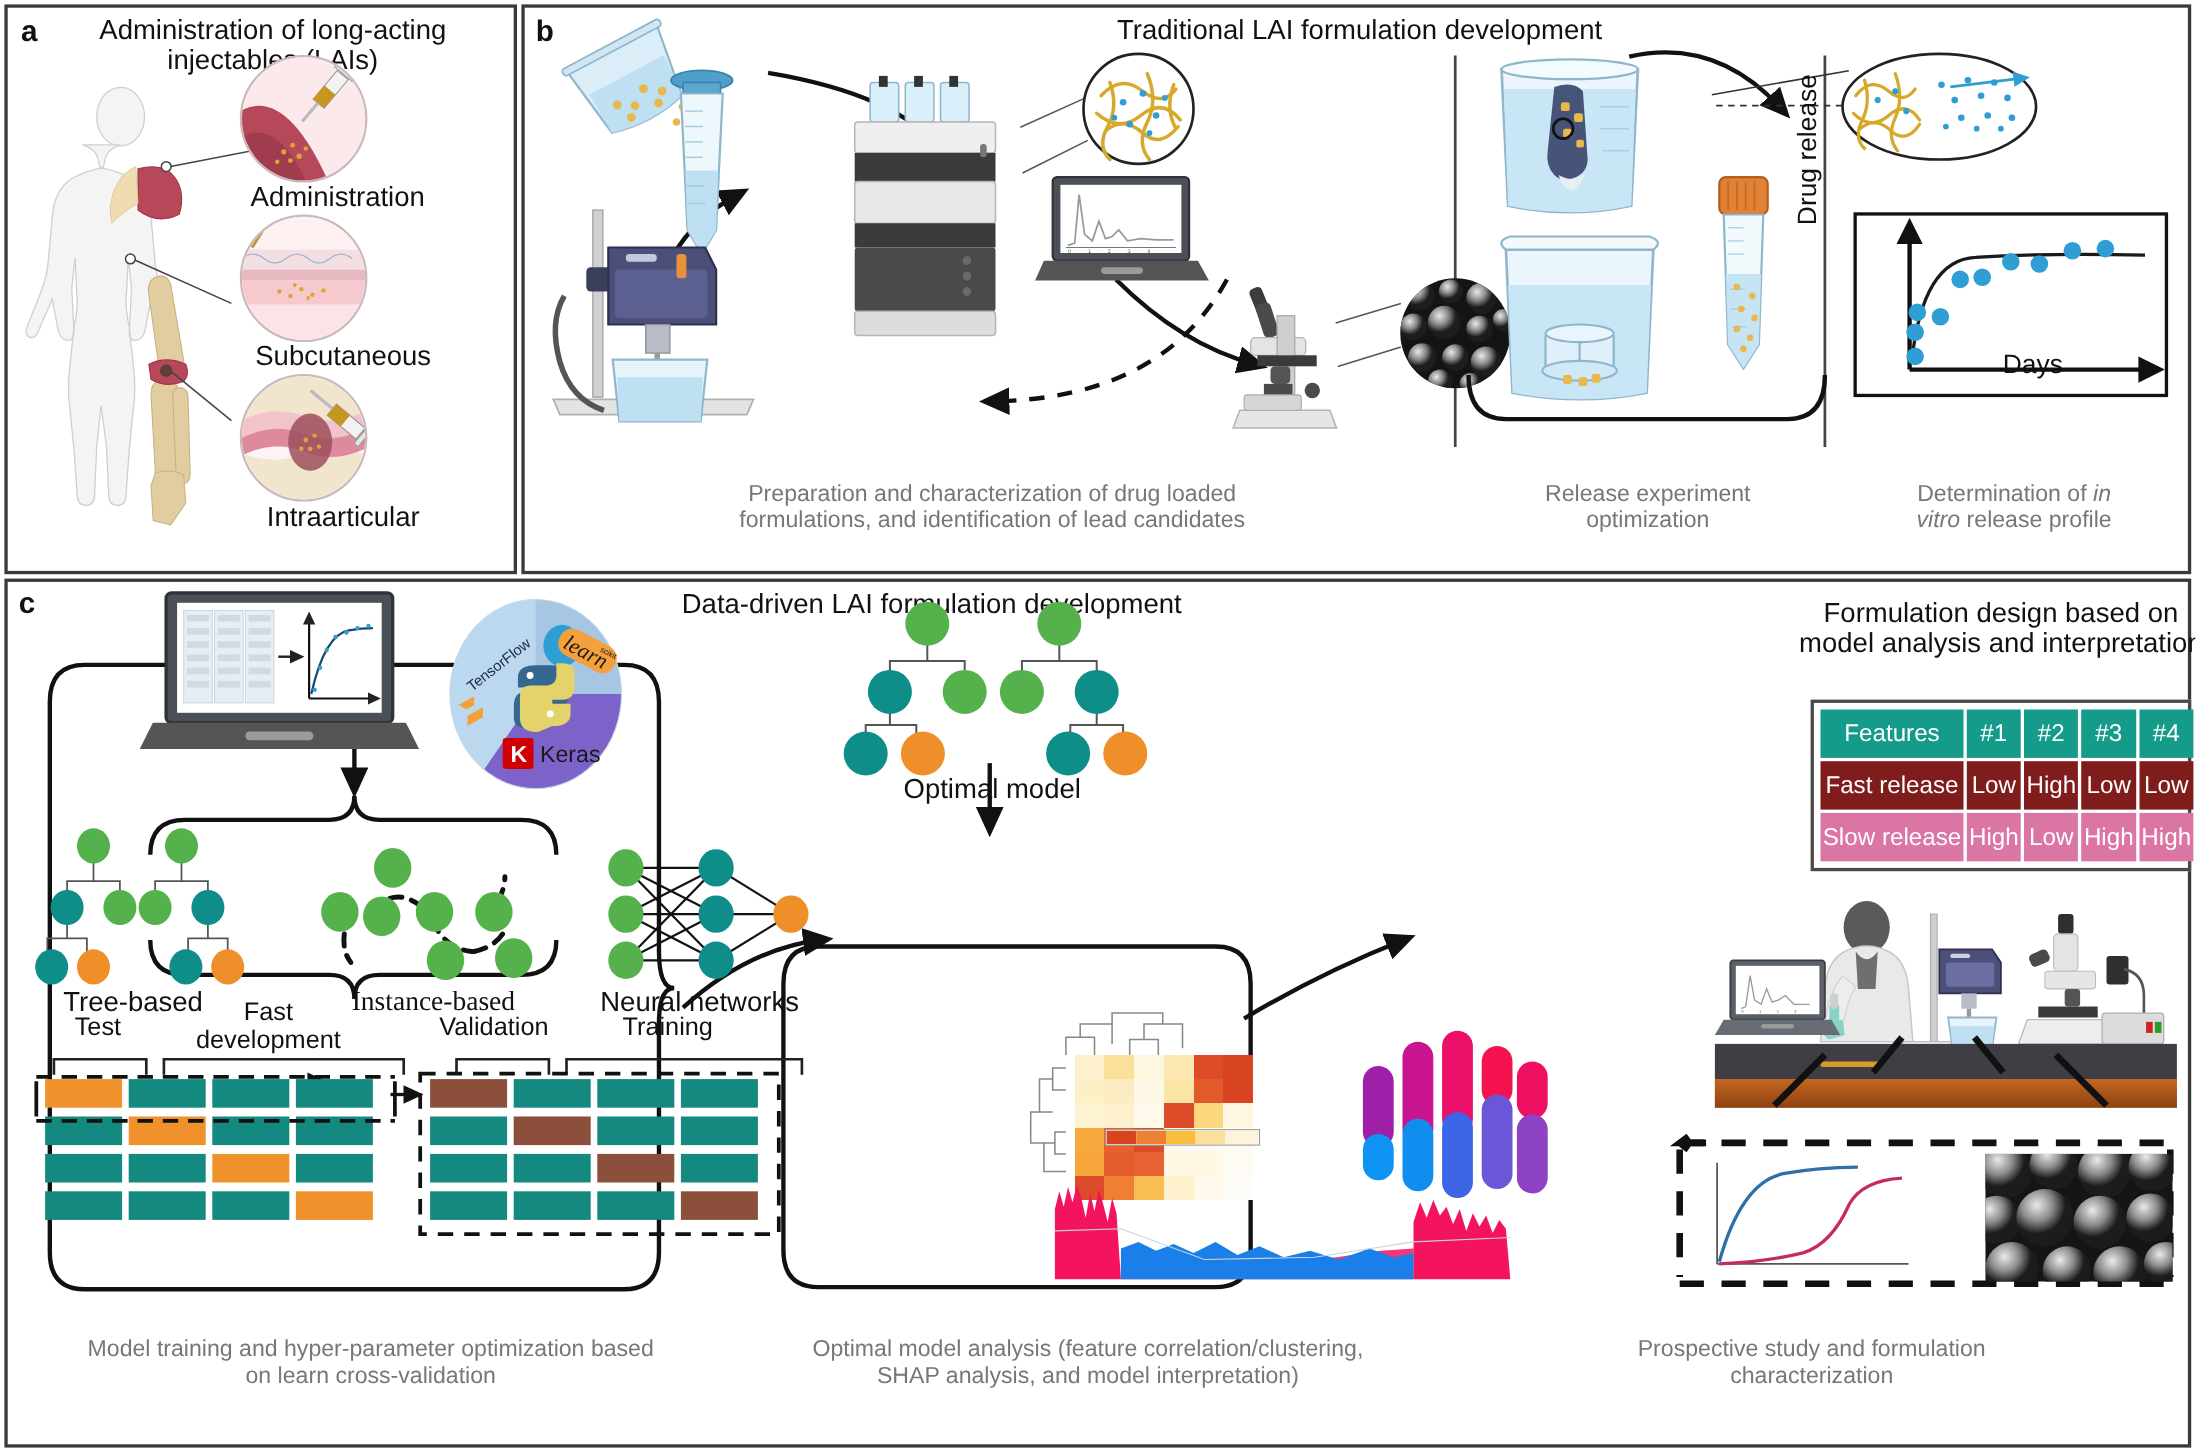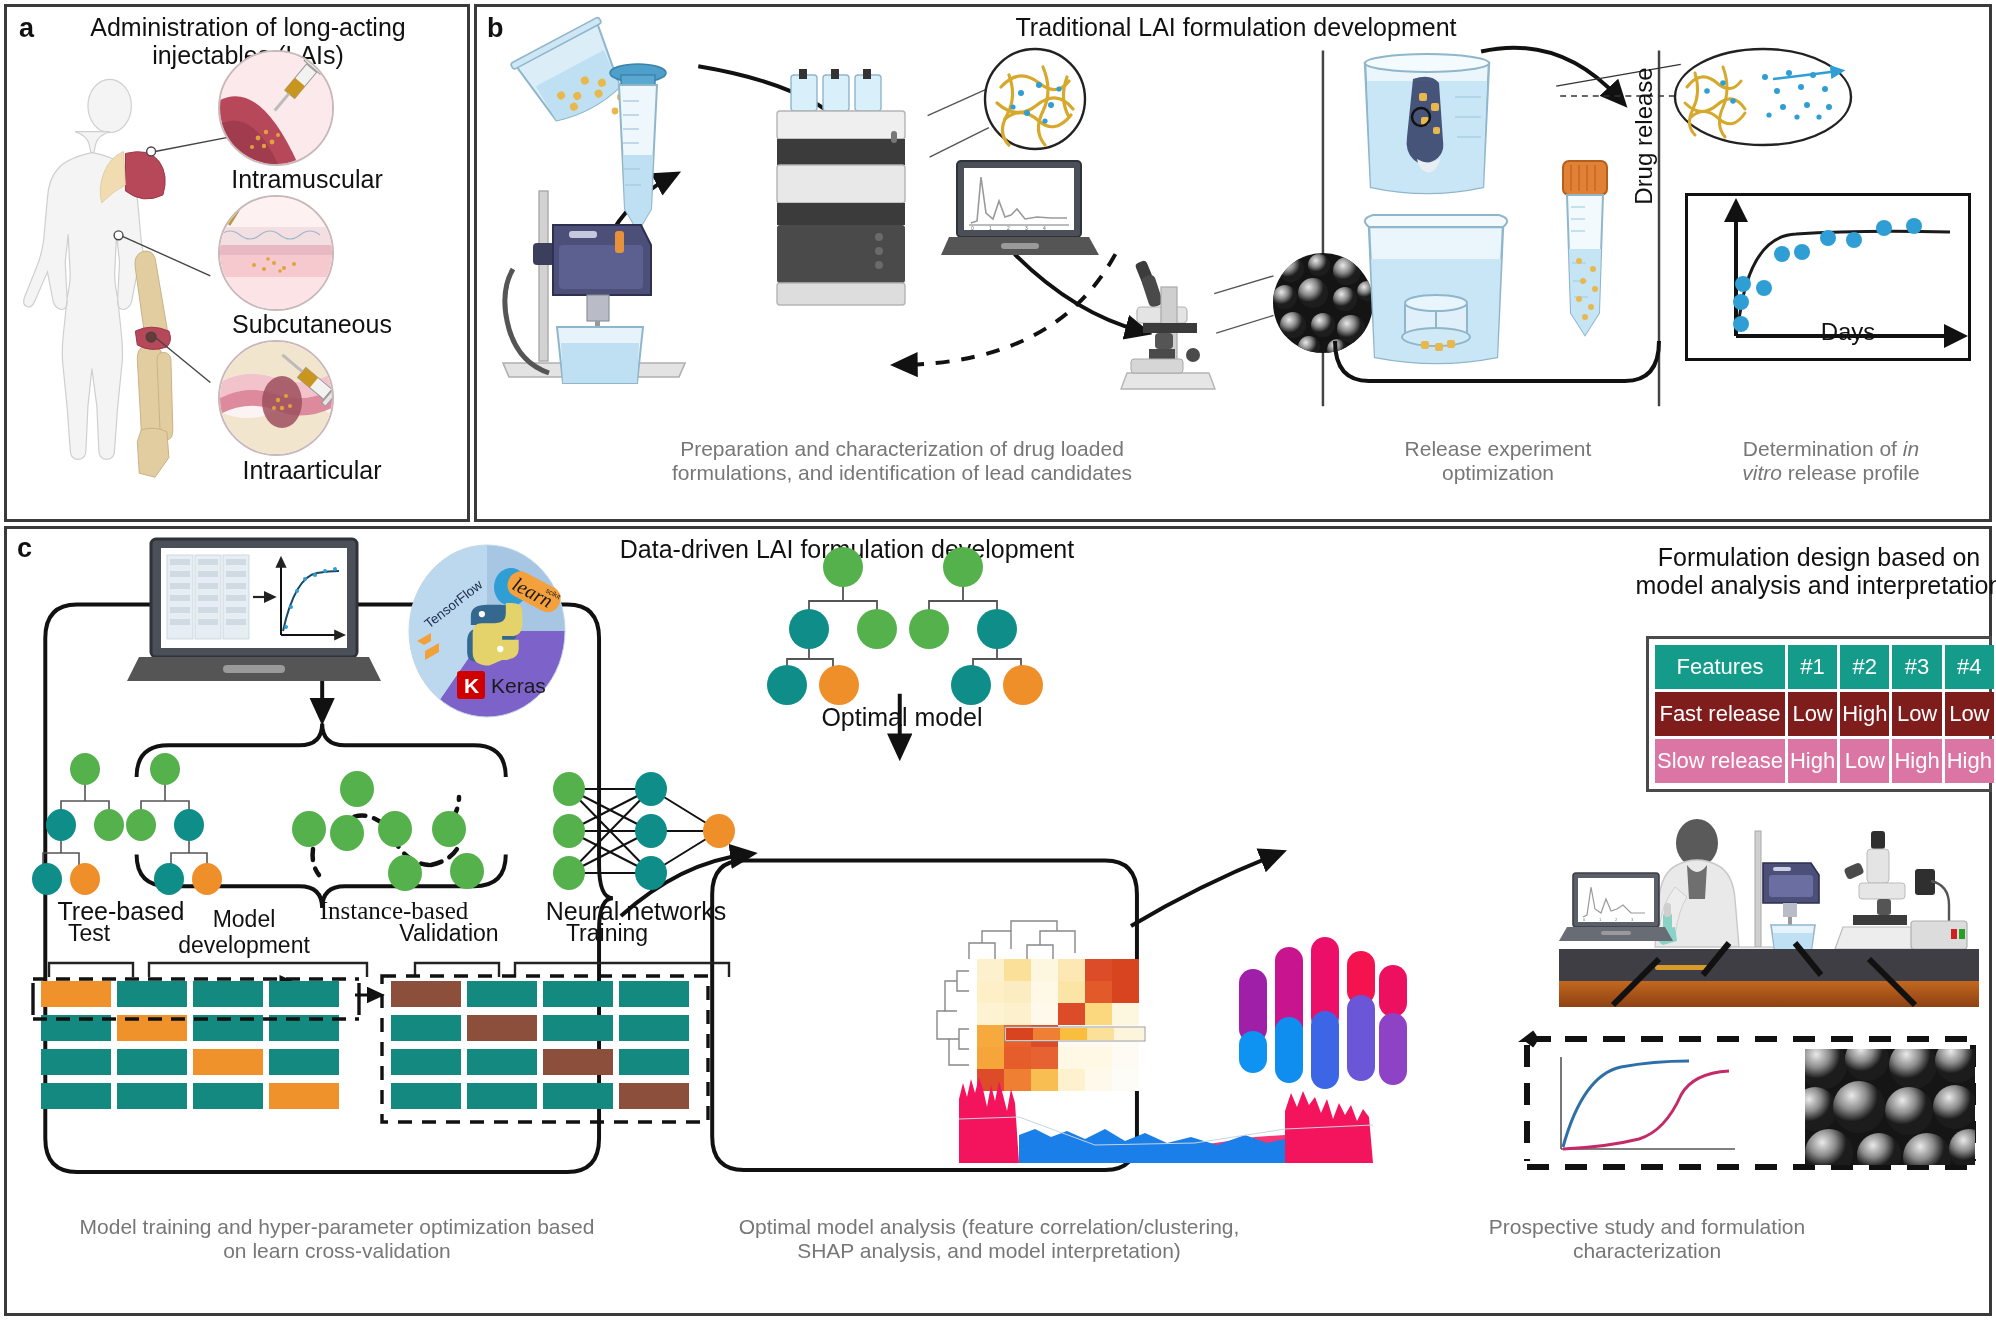--- a/index.html
+++ b/index.html
@@ -90,21 +90,21 @@
       </svg>
       <svg viewBox="0 0 112 112" style="position:absolute;left:0;top:0;width:112px;height:112px;">
         <g transform="rotate(40 78 44)">
           <rect x="64" y="14" width="13" height="34" fill="#f2f2f2" stroke="#999" stroke-width="1"></rect>
           <rect x="64" y="32" width="13" height="16" fill="#c8961e"></rect>
           <rect x="60" y="8" width="21" height="5" fill="#e6e6e6" stroke="#999" stroke-width="1"></rect>
           <rect x="68" y="48" width="3" height="22" fill="#bbb"></rect>
         </g>
       </svg>
     </div>
-    <div class="lbl" style="left:180px;top:158px;width:240px;">Intramuscular</div>
+    <div class="lbl" style="left:180px;top:158px;width:240px;">Administration</div>
 
     <div class="zoomcircle" style="left:211px;top:188px;width:112px;height:112px;">
       <svg viewBox="0 0 112 112" style="position:absolute;left:0;top:0;width:112px;height:112px;">
         <rect width="112" height="112" fill="#fdf1f2"></rect>
         <rect y="30" width="112" height="18" fill="#f3dfe2"></rect>
         <rect y="48" width="112" height="10" fill="#e8b9c2"></rect>
         <rect y="58" width="112" height="22" fill="#f6c9ce"></rect>
         <rect y="80" width="112" height="32" fill="#fbe3e6"></rect>
         <path d="M0 38 q10 -8 20 0 q10 8 20 0 q10 -8 20 0 q10 8 20 0 q10 -8 20 0" fill="none" stroke="#9fb7c9" stroke-width="1.2"></path>
         <g fill="#e0a33a">
@@ -681,21 +681,21 @@
         <ellipse cx="110" cy="20" rx="16" ry="17" fill="#0e8d89"></ellipse>
         <ellipse cx="110" cy="62" rx="16" ry="17" fill="#0e8d89"></ellipse>
         <ellipse cx="110" cy="104" rx="16" ry="17" fill="#0e8d89"></ellipse>
         <ellipse cx="178" cy="62" rx="16" ry="17" fill="#ef8f2a"></ellipse>
       </g>
     </svg>
     <div class="lbl" style="left:514px;top:368px;width:230px;">Neural networks</div>
 
     <div class="lbl-sm" style="left:34px;top:392px;width:96px;">Test</div>
     <div class="lbl-sm" style="left:128px;top:378px;width:218px;">
-      <span>Model</span><br>
+      <span>Fast</span><br>
       <span>development</span>
     </div>
     <div class="lbl-sm" style="left:362px;top:392px;width:160px;">Validation</div>
     <div class="lbl-sm" style="left:520px;top:392px;width:160px;">Training</div>
 
     <svg style="left:30px;top:428px;width:700px;height:22px;" viewBox="0 0 700 22">
       <path d="M12 20 L12 6 L96 6 L96 20" fill="none" stroke="#222" stroke-width="2.4"></path>
       <path d="M112 20 L112 6 L330 6 L330 20" fill="none" stroke="#222" stroke-width="2.4"></path>
       <path d="M378 20 L378 6 L462 6 L462 20" fill="none" stroke="#222" stroke-width="2.4"></path>
       <path d="M478 20 L478 6 L692 6 L692 20" fill="none" stroke="#222" stroke-width="2.4"></path>

